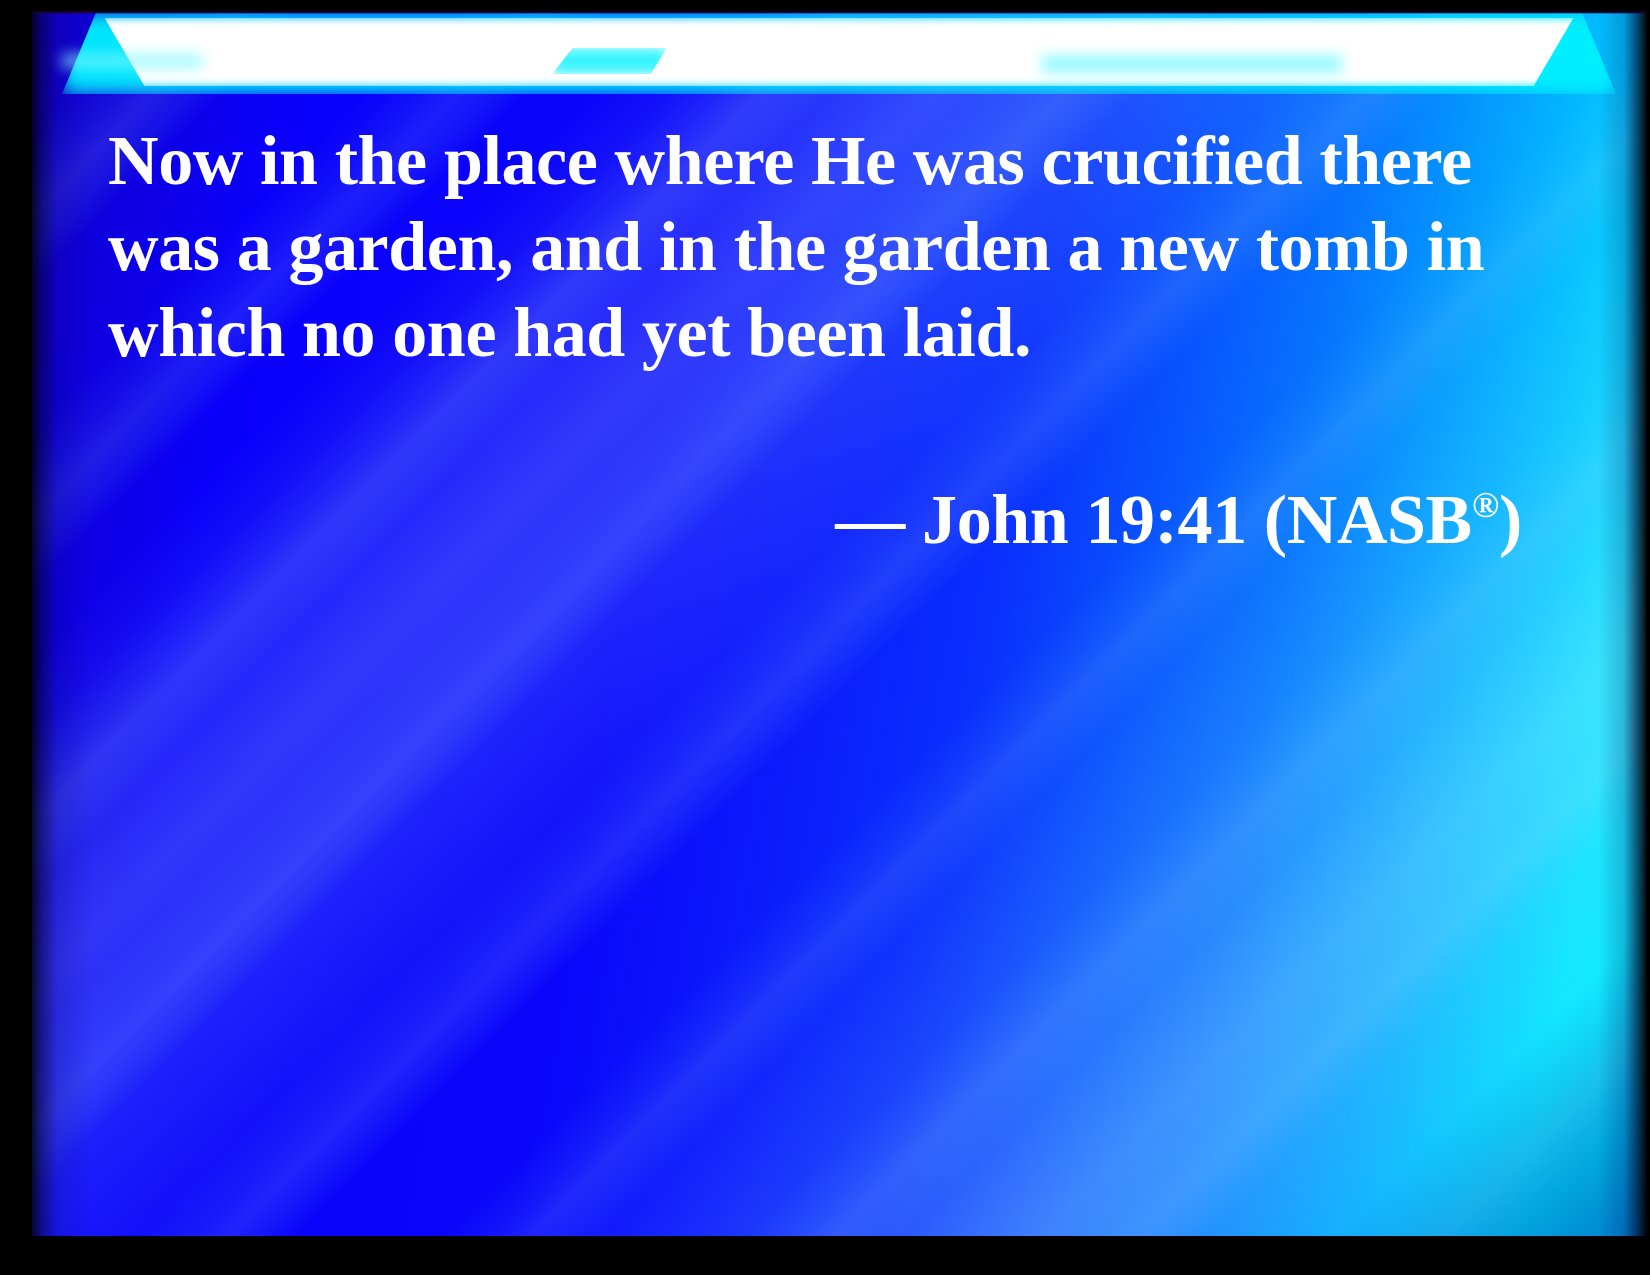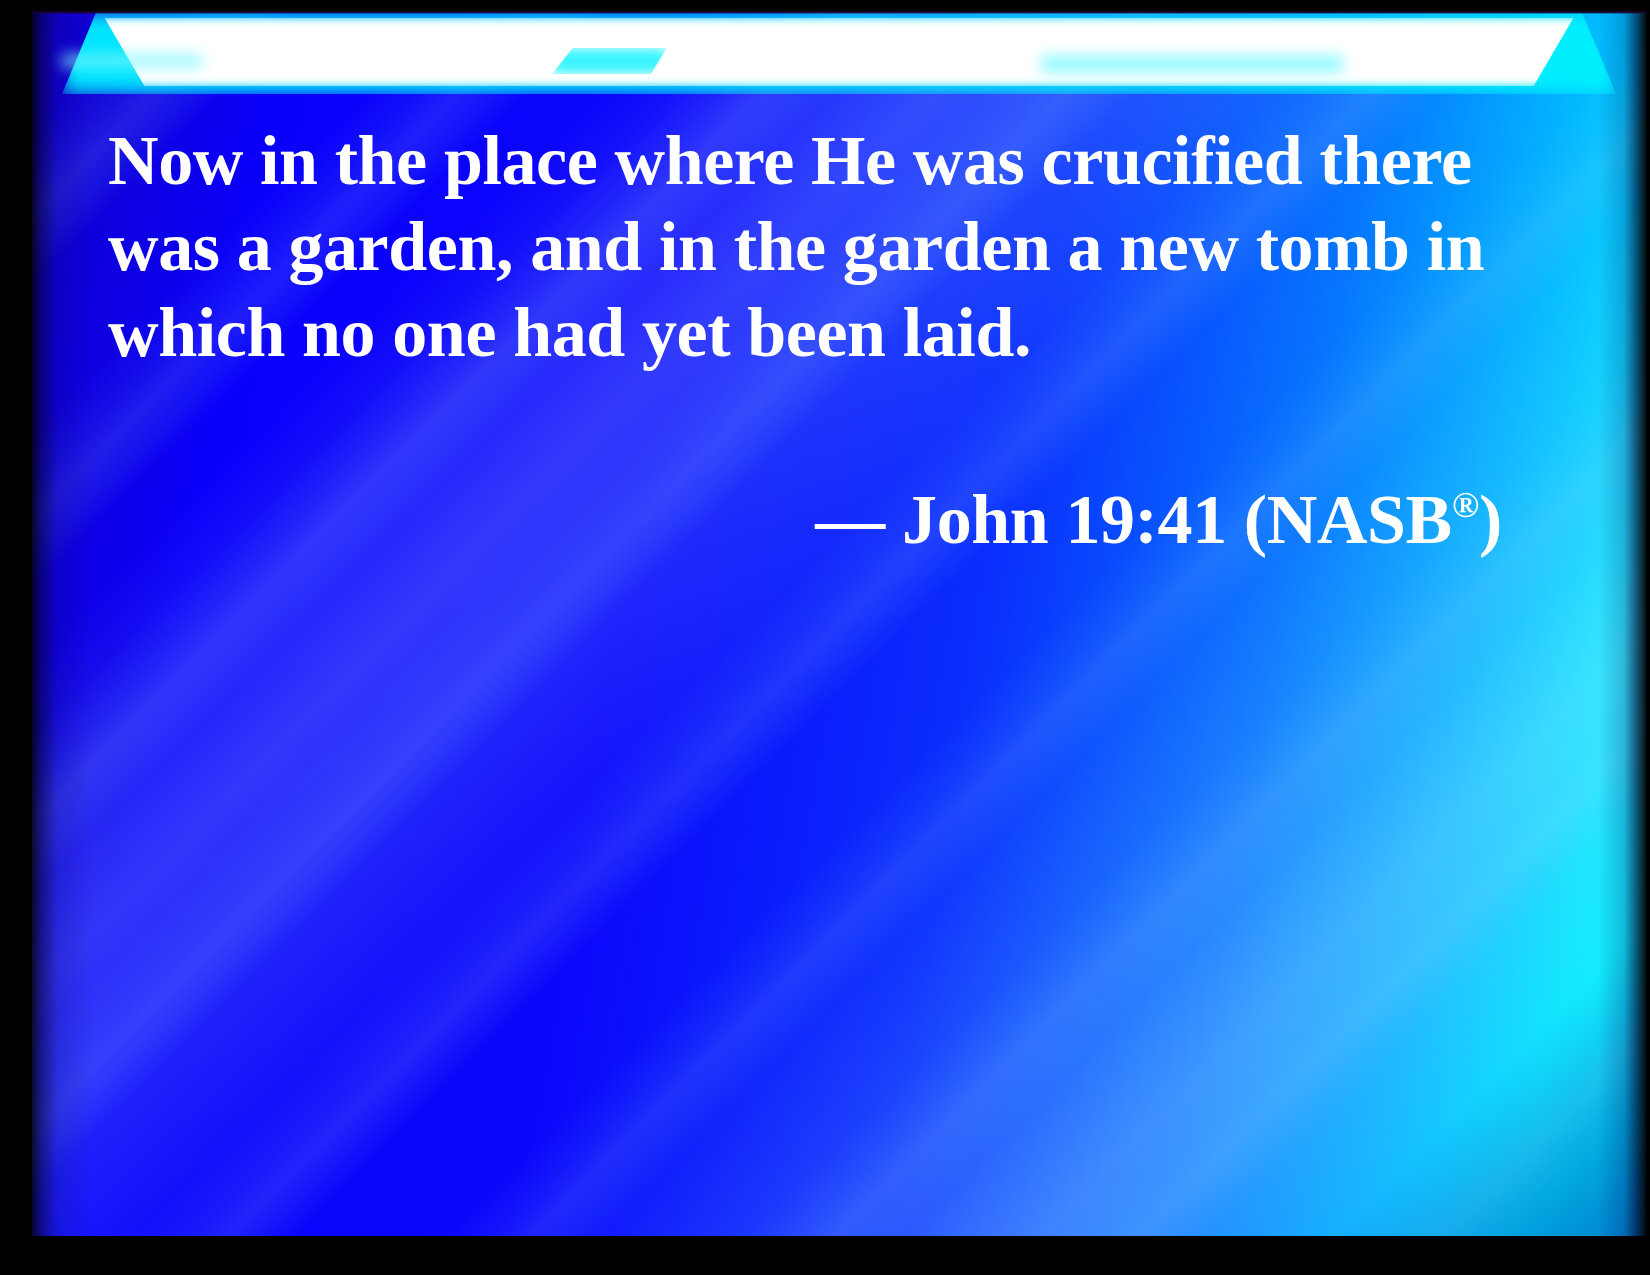--- a/index.html
+++ b/index.html
@@ -216,21 +216,21 @@
     font-weight: bold;
     font-size: 70px;
     line-height: 86px;
     letter-spacing: -0.4px;
     font-stretch: condensed;
     white-space: pre-wrap;
   }
 
   .attrib {
     position: absolute;
-    left: 72px;
+    left: 92px;
     top: 452px;
     width: 1420px;
     text-align: right;
     color: #ffffff;
     font-weight: bold;
     font-size: 70px;
     line-height: 86px;
     letter-spacing: -0.4px;
     font-stretch: condensed;
     padding-right: 22px;

